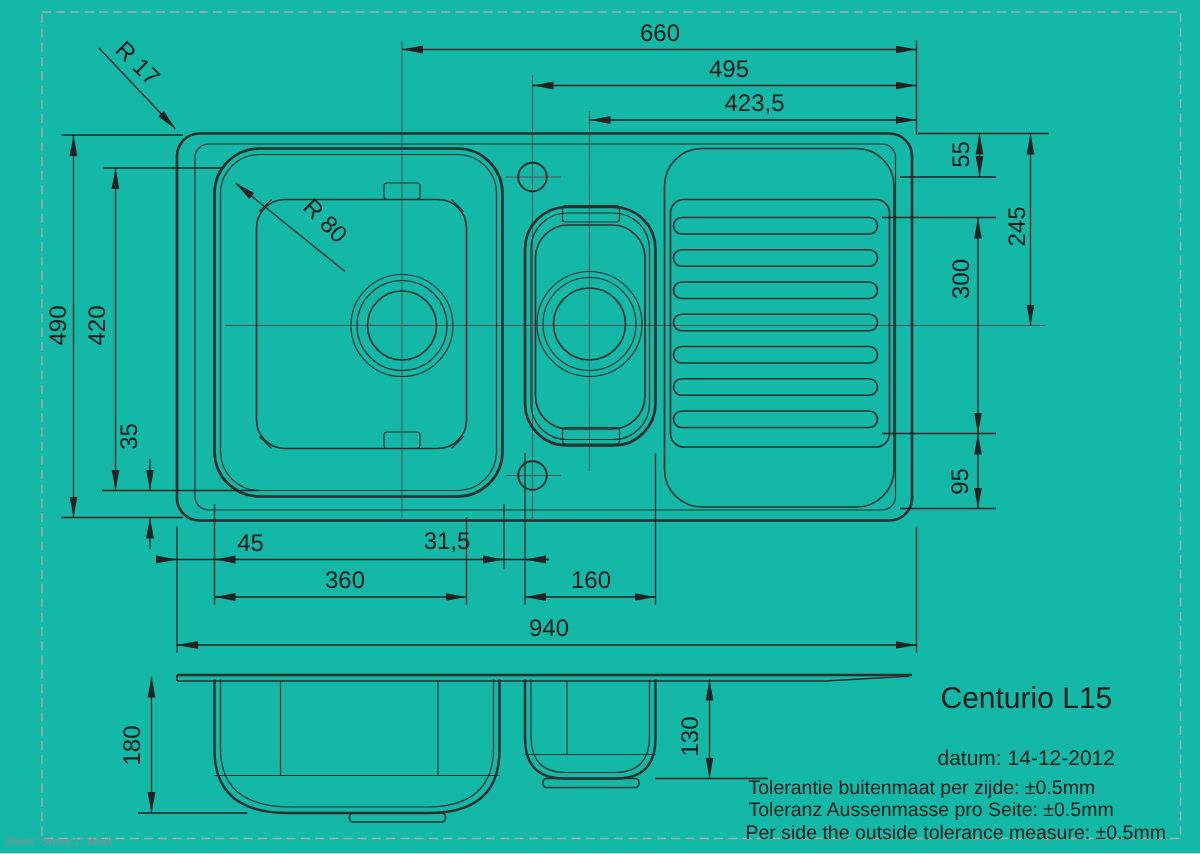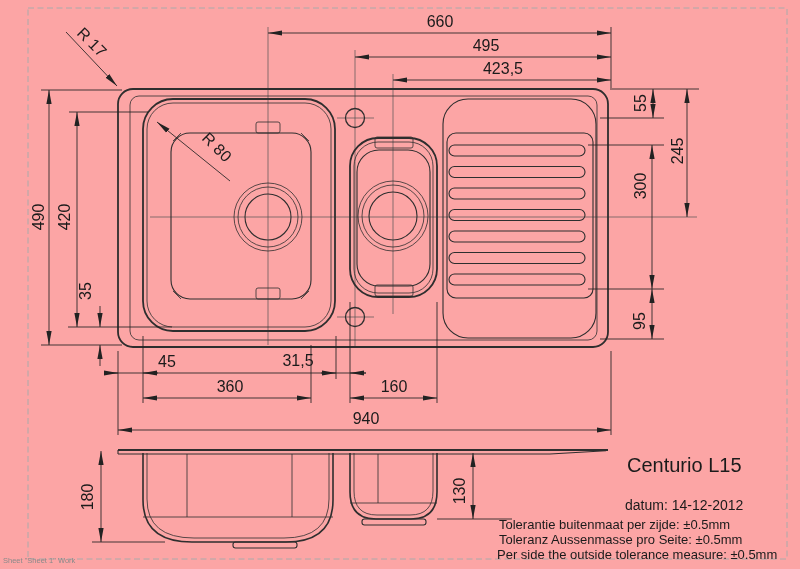--- a/index.html
+++ b/index.html
@@ -1,16 +1,16 @@
 <!DOCTYPE html>
 <html><head>
 <meta charset="utf-8">
 <style>
   html,body{margin:0;padding:0;background:#ffffff;}
-  .sheet{position:relative;width:800px;height:569px;background:#fca5a5;overflow:hidden;
+  .sheet{position:relative;width:800px;height:569px;background:#14b8a6;overflow:hidden;
          font-family:"Liberation Sans", sans-serif;}
   svg{display:block;}
   .shape{stroke:#2e2e2e;fill:none;}
   .thin{stroke-width:0.8;}
   .med{stroke-width:1.1;}
   .bold{stroke-width:1.8;}
   .cl{stroke:#555;stroke-width:0.7;fill:none;}
   .dim{stroke:#222;stroke-width:0.85;fill:none;}
   .dt{font-size:16px;fill:#1b1b1b;}
   .dt-mid{text-anchor:middle;}

